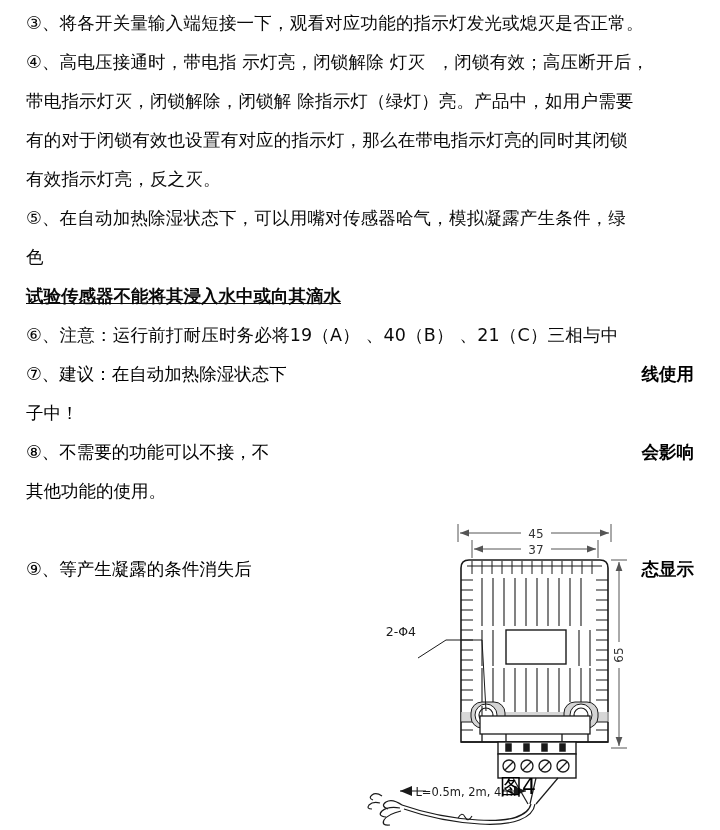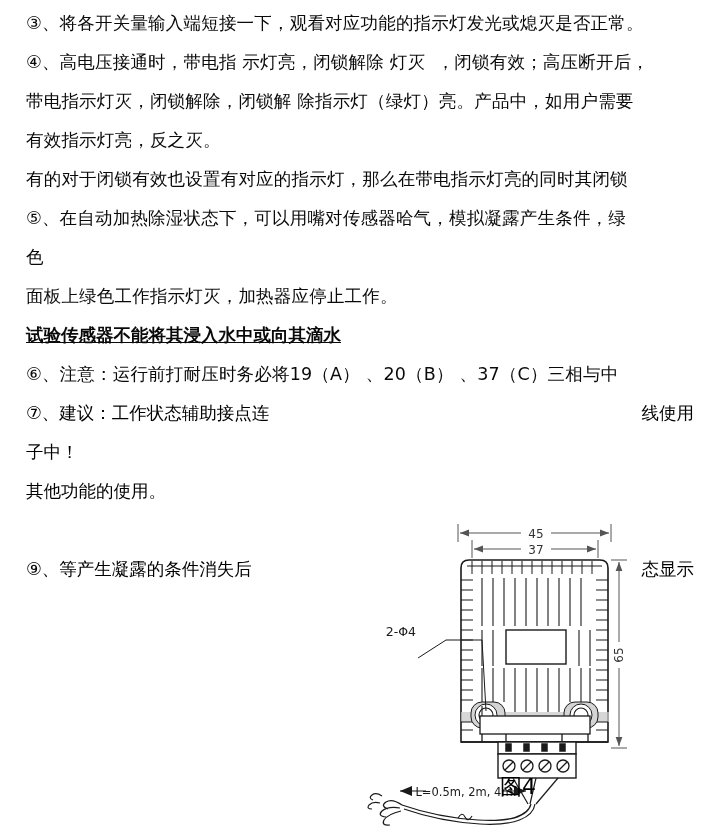--- a/index.html
+++ b/index.html
@@ -55,20 +55,21 @@
   }
   .wrap-line .lead {
     position: absolute;
     left: 0;
     top: 0;
   }
   .wrap-line .tail {
     position: absolute;
     right: 0;
     top: 0;
+    font-weight: bold;
   }
 
   .spacer-line {
     height: 39px;
   }
 
   
   .figure {
     position: absolute;
     left: 330px;
@@ -90,35 +91,38 @@
 </head>
 <body>
 
 <div class="page">
 
   <div class="doc-body">
 
     <div class="para">③、将各开关量输入端短接一下，观看对应功能的指示灯发光或熄灭是否正常。</div>
     <div class="para">④、高电压接通时，带电指 示灯亮，闭锁解除 灯灭  ，闭锁有效；高压断开后，</div>
     <div class="para">带电指示灯灭，闭锁解除，闭锁解 除指示灯（绿灯）亮。产品中，如用户需要</div>
+    <div class="para">有的对于闭锁有效也设置有对应的指示灯，那么在带电指示灯亮的同时其闭锁</div>
     <div class="para">有效指示灯亮，反之灭。</div>
-    <div class="para">有的对于闭锁有效也设置有对应的指示灯，那么在带电指示灯亮的同时其闭锁</div>
     <div class="para">⑤、在自动加热除湿状态下，可以用嘴对传感器哈气，模拟凝露产生条件，绿</div>
     <div class="para">色</div>
-    <div class="para">面板上绿色工作指示灯灭，加热器应停止工作。</div>
     <div class="para bold">试验传感器不能将其浸入水中或向其滴水</div>
-    <div class="para">⑥、注意：运行前打耐压时务必将19（A） 、20（B） 、37（C）三相与中</div>
-
-    <div class="wrap-line">
-      <span class="lead">⑦、建议：工作状态辅助接点连</span>
+    <div class="para">⑥、注意：运行前打耐压时务必将19（A） 、40（B） 、21（C）三相与中</div>
+
+    <div class="wrap-line">
+      <span class="lead">⑦、建议：在自动加热除湿状态下</span>
       <span class="tail">线使用</span>
     </div>
     <div class="wrap-line">
       <span class="lead">子中！</span>
       <span class="tail"></span>
+    </div>
+    <div class="wrap-line">
+      <span class="lead">⑧、不需要的功能可以不接，不</span>
+      <span class="tail">会影响</span>
     </div>
     <div class="wrap-line">
       <span class="lead">其他功能的使用。</span>
       <span class="tail"></span>
     </div>
     <div class="spacer-line"></div>
     <div class="wrap-line">
       <span class="lead">⑨、等产生凝露的条件消失后</span>
       <span class="tail">态显示</span>
     </div>

